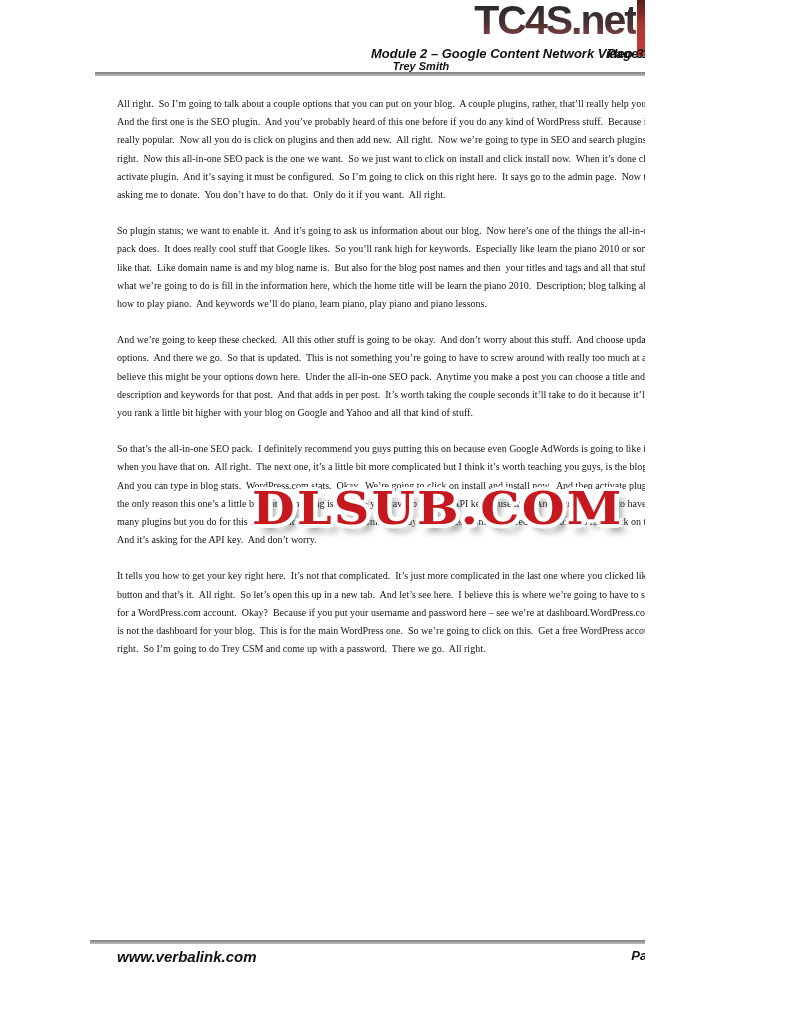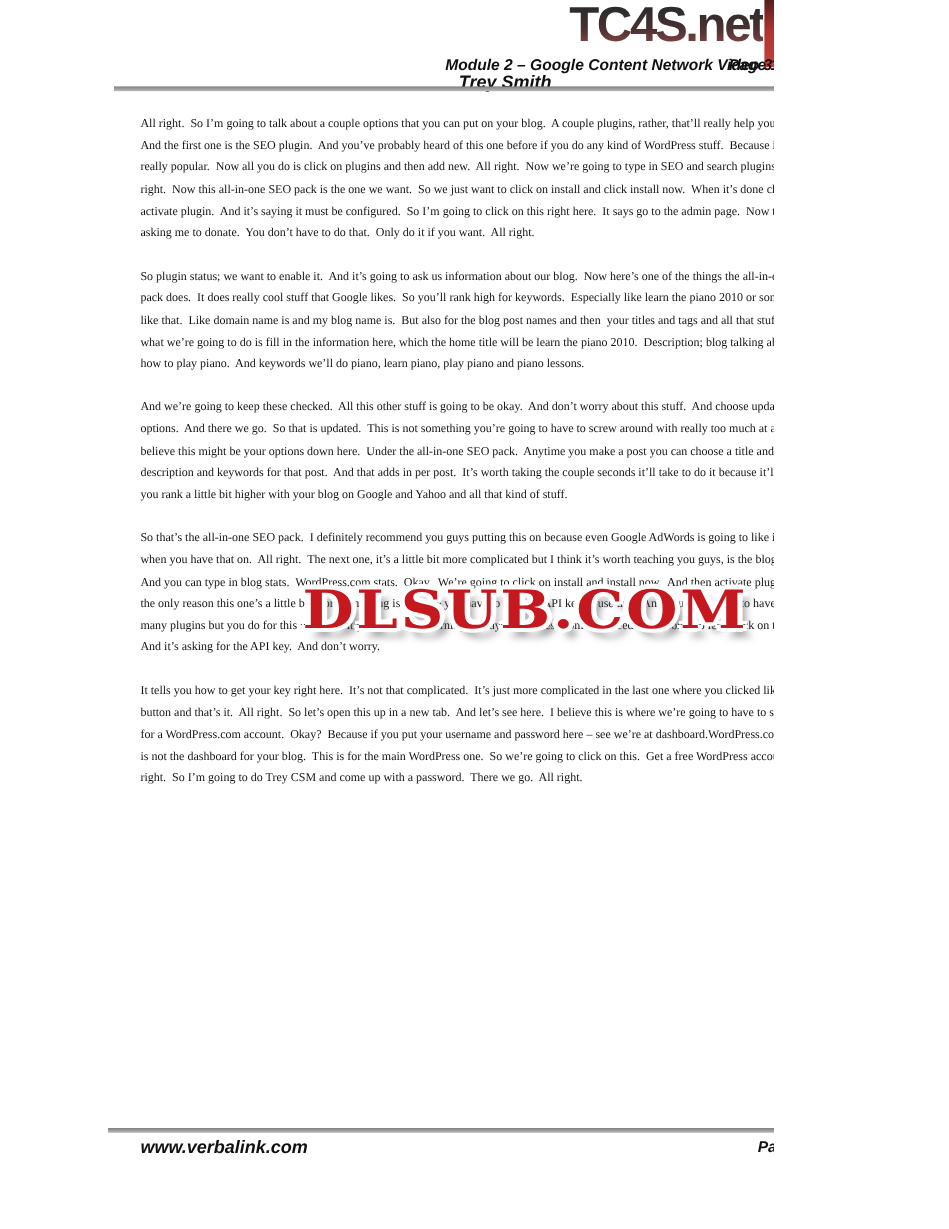--- a/index.html
+++ b/index.html
@@ -52,21 +52,21 @@
   }
   .header-author {
     position: absolute;
     top: 60px;
     left: 140px;
     width: 562px;
     text-align: center;
     font-family: "Liberation Sans", sans-serif;
     font-weight: bold;
     font-style: italic;
-    font-size: 15px;
+    font-size: 11px;
     color: #111111;
   }
   .header-page {
     position: absolute;
     top: 46px;
     left: 117px;
     width: 559px;
     text-align: right;
     font-family: "Liberation Sans", sans-serif;
     font-weight: bold;

